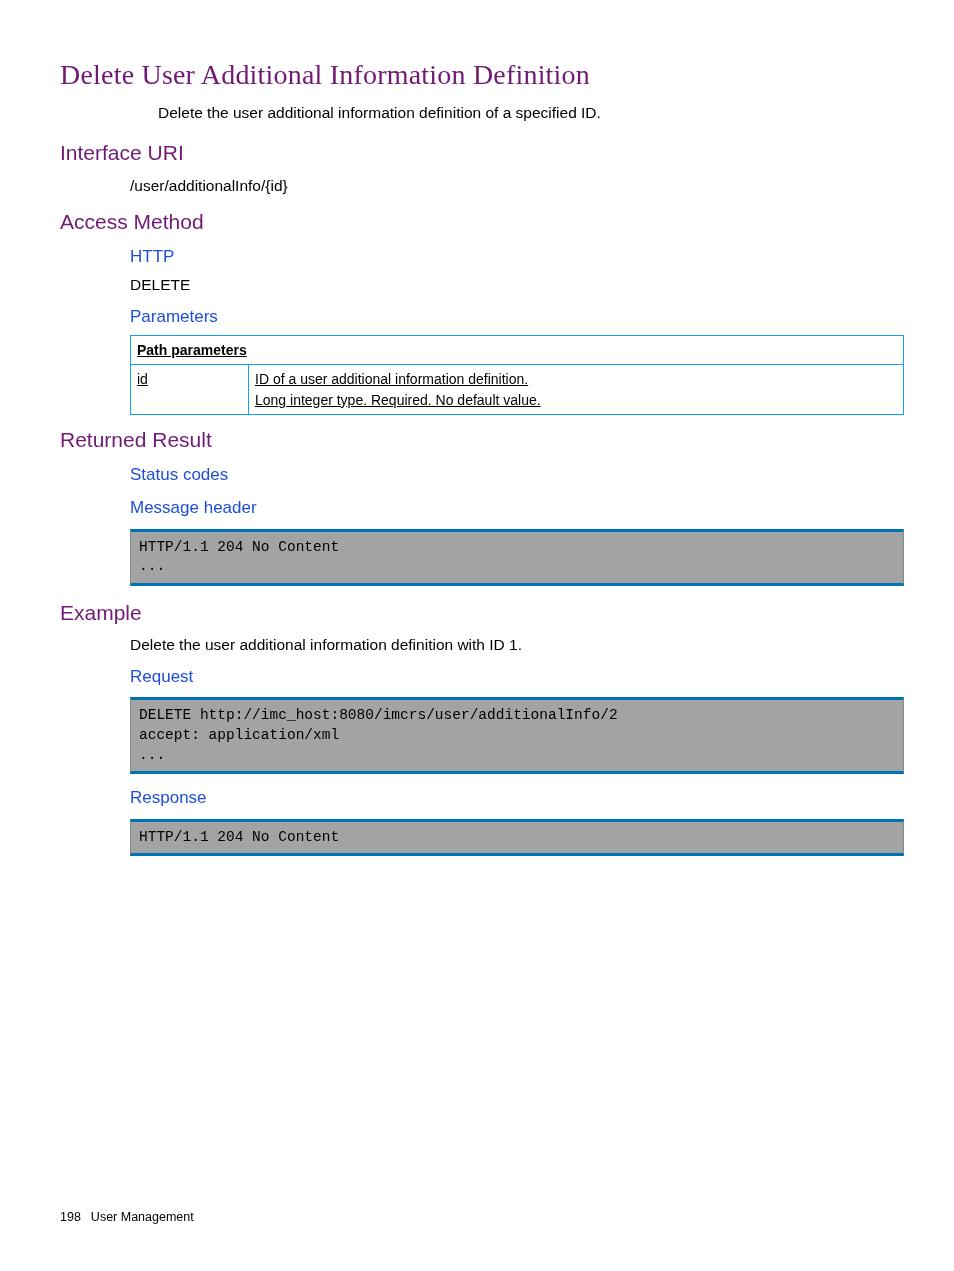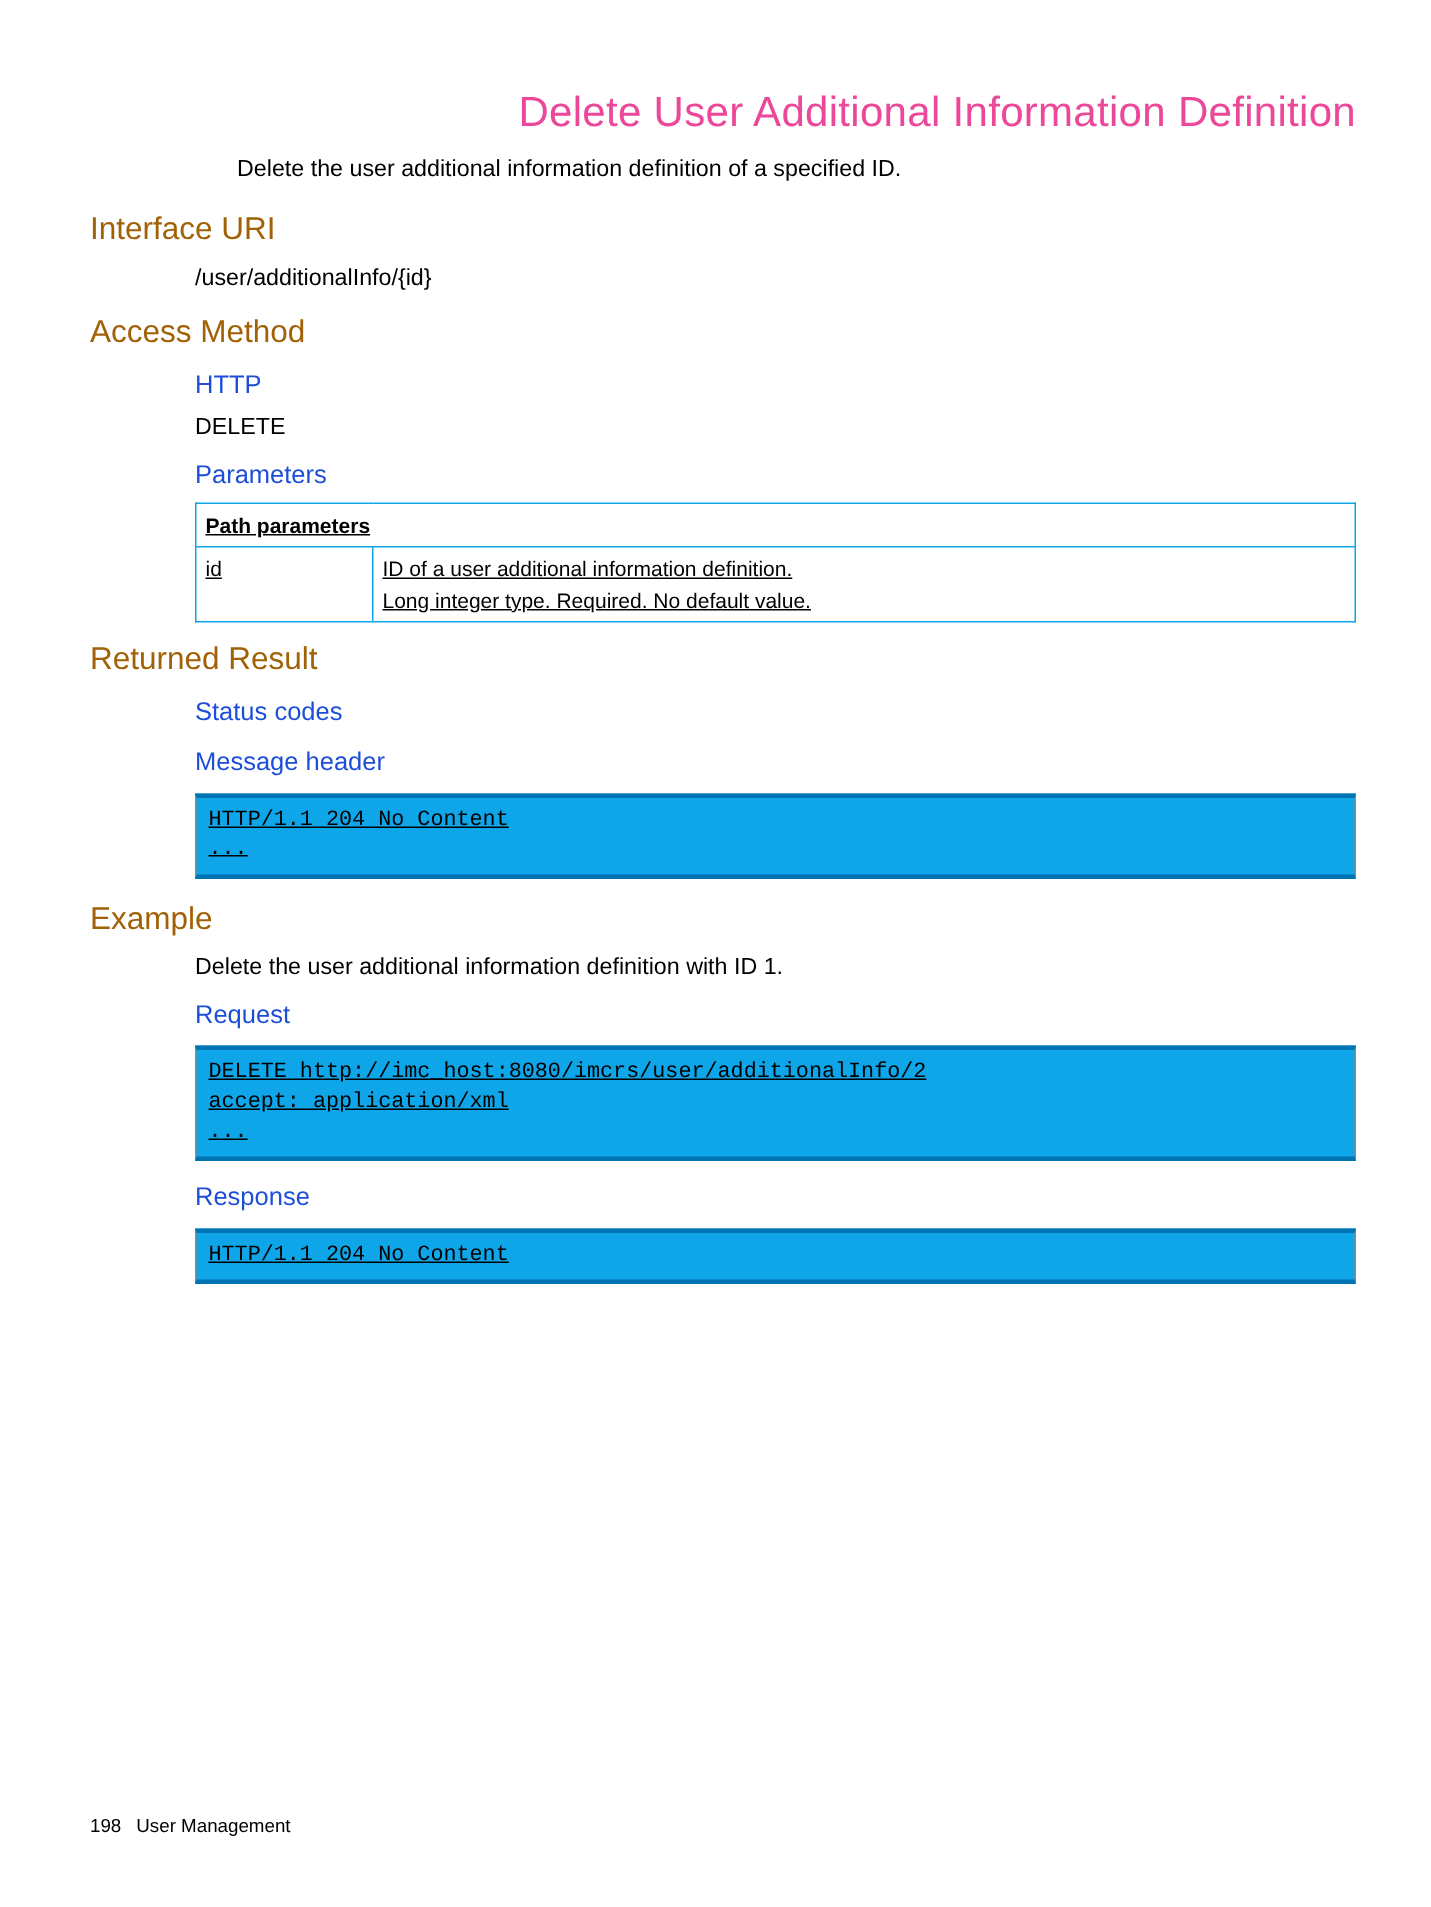--- a/index.html
+++ b/index.html
@@ -8,36 +8,35 @@
     font-family: Arial, Helvetica, sans-serif;
     color: #000;
     font-size: 15.5px;
     line-height: 1.45;
     width: 954px;
     box-sizing: border-box;
     height: 1271px;
     position: relative;
   }
   h1 {
-    font-family: Liberation Sans, sans-serif;
+    font-family: Liberation Serif, serif;
     font-weight: 300;
     font-size: 28px;
-    color: #ec4899;
+    color: #701a75;
     margin: 0 0 6px 0;
     letter-spacing: 0.2px;
-    text-align: right;
   }
   .intro {
     margin: 0 0 14px 98px;
   }
   h2 {
     font-family: Arial, Helvetica, sans-serif;
     font-weight: 300;
     font-size: 21px;
-    color: #a16207;
+    color: #701a75;
     margin: 10px 0 6px 0;
   }
   .indent {
     margin-left: 70px;
   }
   h3 {
     font-family: Arial, Helvetica, sans-serif;
     font-weight: 400;
     font-size: 17px;
     color: #1d4ed8;
@@ -74,22 +73,21 @@
     border-top: 3px solid #0073b3;
     border-bottom: 3px solid #0073b3;
     border-left: 1px solid #888;
     border-right: 1px solid #888;
     padding: 6px 8px;
     margin: 8px 0 12px 0;
     font-family: "Courier New", monospace;
     font-size: 14.5px;
     line-height: 1.35;
     white-space: pre;
-    background: #0ea5e9;
-    text-decoration: underline;
+    background: #a3a3a3;
   }
   .footer {
     position: absolute;
     bottom: 45px;
     left: 60px;
     font-size: 12.5px;
   }
   .footer .pnum {
     margin-right: 10px;
   }

